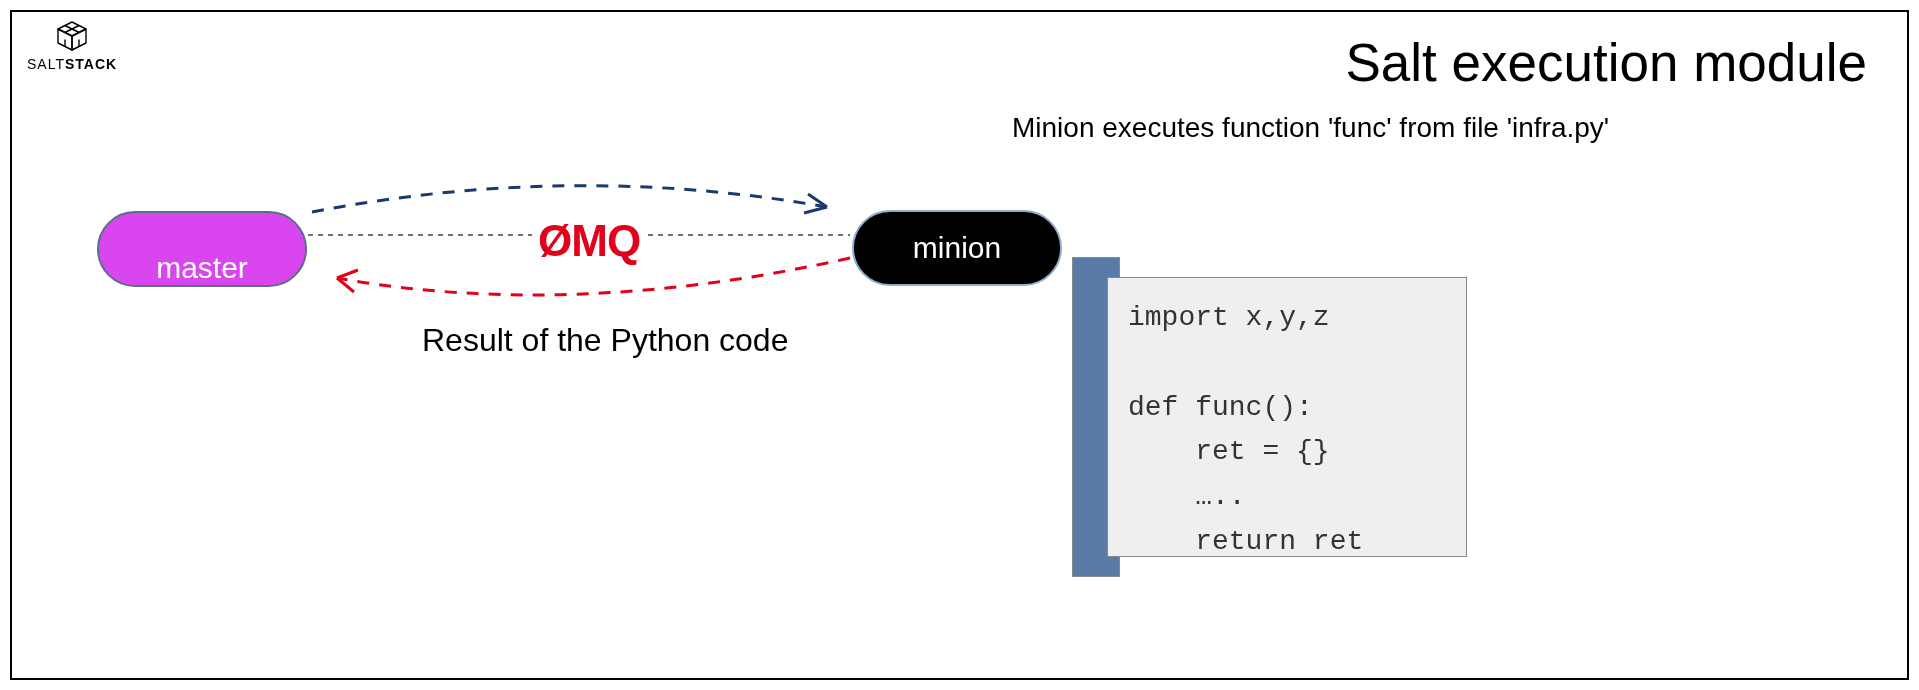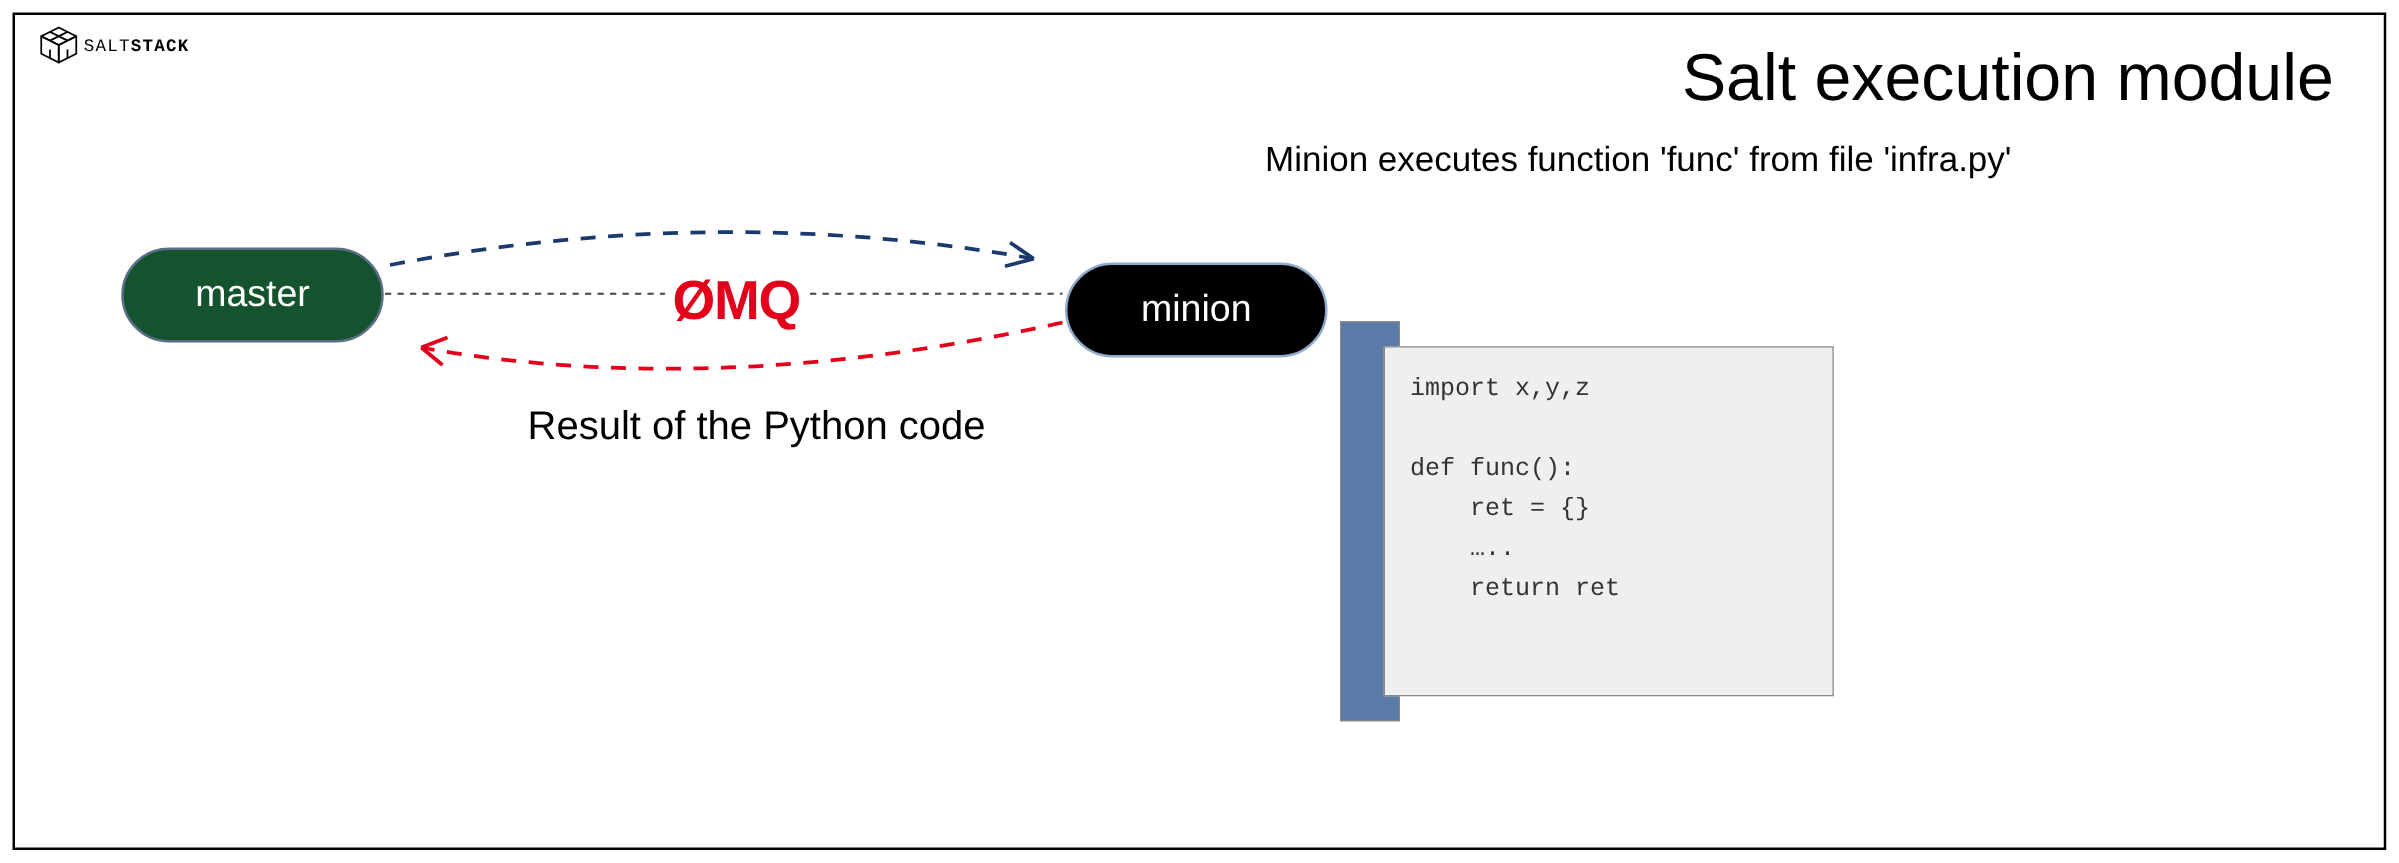--- a/index.html
+++ b/index.html
@@ -13,21 +13,21 @@
     .frame {
       position: absolute;
       left: 10px; top: 10px;
       width: 1899px; height: 670px;
       border: 2px solid #000;
       background: #fff;
     }
     .logo {
       position: absolute;
       left: 15px; top: 8px;
-      display: flex; flex-direction: row; align-items: center; font-family: Liberation Mono, monospace;
+      display: flex; flex-direction: column; align-items: center;
     }
     .logo-text {
       font-size: 14px;
       letter-spacing: 1px;
       margin-top: 2px;
     }
     .logo-text .thin { font-weight: 300; }
     .logo-text .bold { font-weight: 700; }
     .title {
       position: absolute;
@@ -39,23 +39,24 @@
     .node {
       position: absolute;
       width: 210px; height: 76px;
       border-radius: 38px;
       display: flex; align-items: center; justify-content: center;
       font-size: 30px;
       color: #fff;
       border: 2px solid #888;
     }
     .node-master {
-      left: 85px; top: 186px;
-      background: #14532d;
+      left: 85px; top: 199px;
+      background: #d946ef;
       border-color: #5a6f87;
+      align-items: flex-end;
     }
     .node-minion {
       left: 840px; top: 185px;
       background: #000000;
       border-color: #8faacb;
       margin-top: 13px;
     }
     .label-instruction {
       position: absolute;
       left: 370px; top: 110px;
@@ -90,21 +91,21 @@
       border: 1px solid #888;
     }
     .code-box {
       position: absolute;
       left: 1095px; top: 265px;
       width: 360px; height: 280px;
       background: #efefef;
       border: 1px solid #888;
       padding: 18px 20px;
       font-family: 'Courier New', monospace;
-      font-size: 20px;
+      font-size: 28px;
       line-height: 1.6;
       white-space: pre;
       color: #333;
     }
     svg.arrows {
       position: absolute;
       left: 0; top: 0;
       width: 1899px; height: 670px;
       pointer-events: none;
     }

